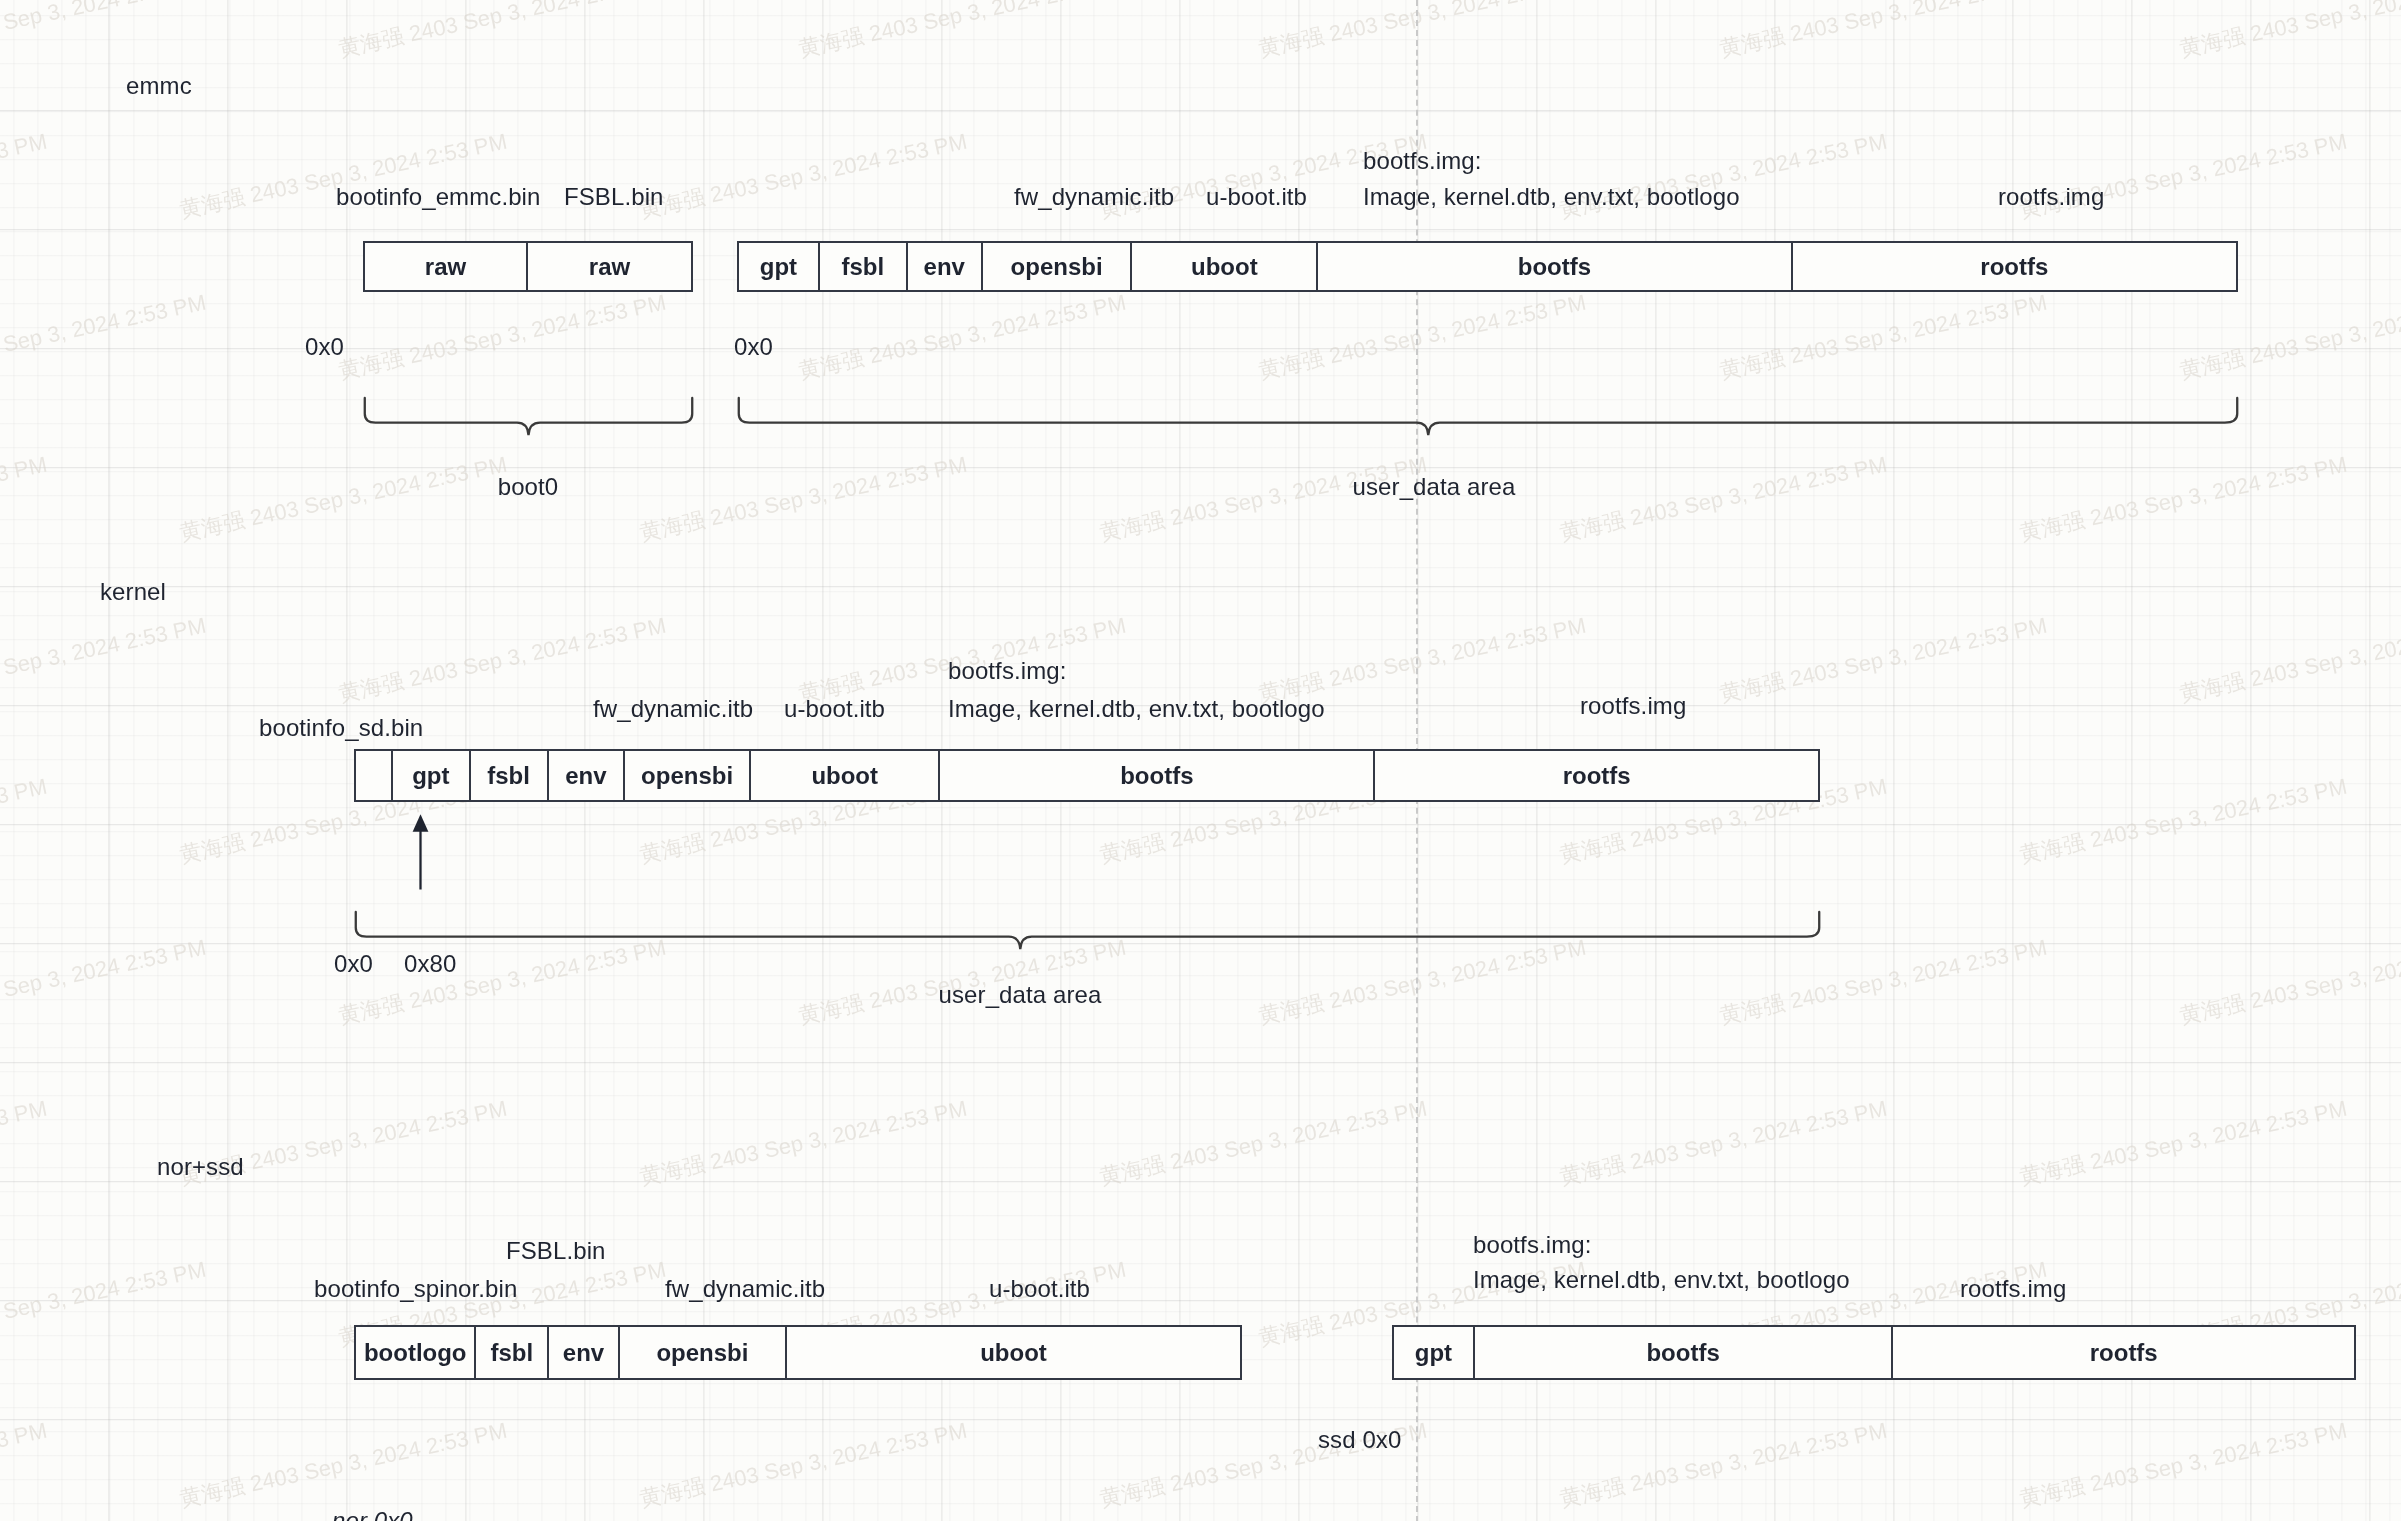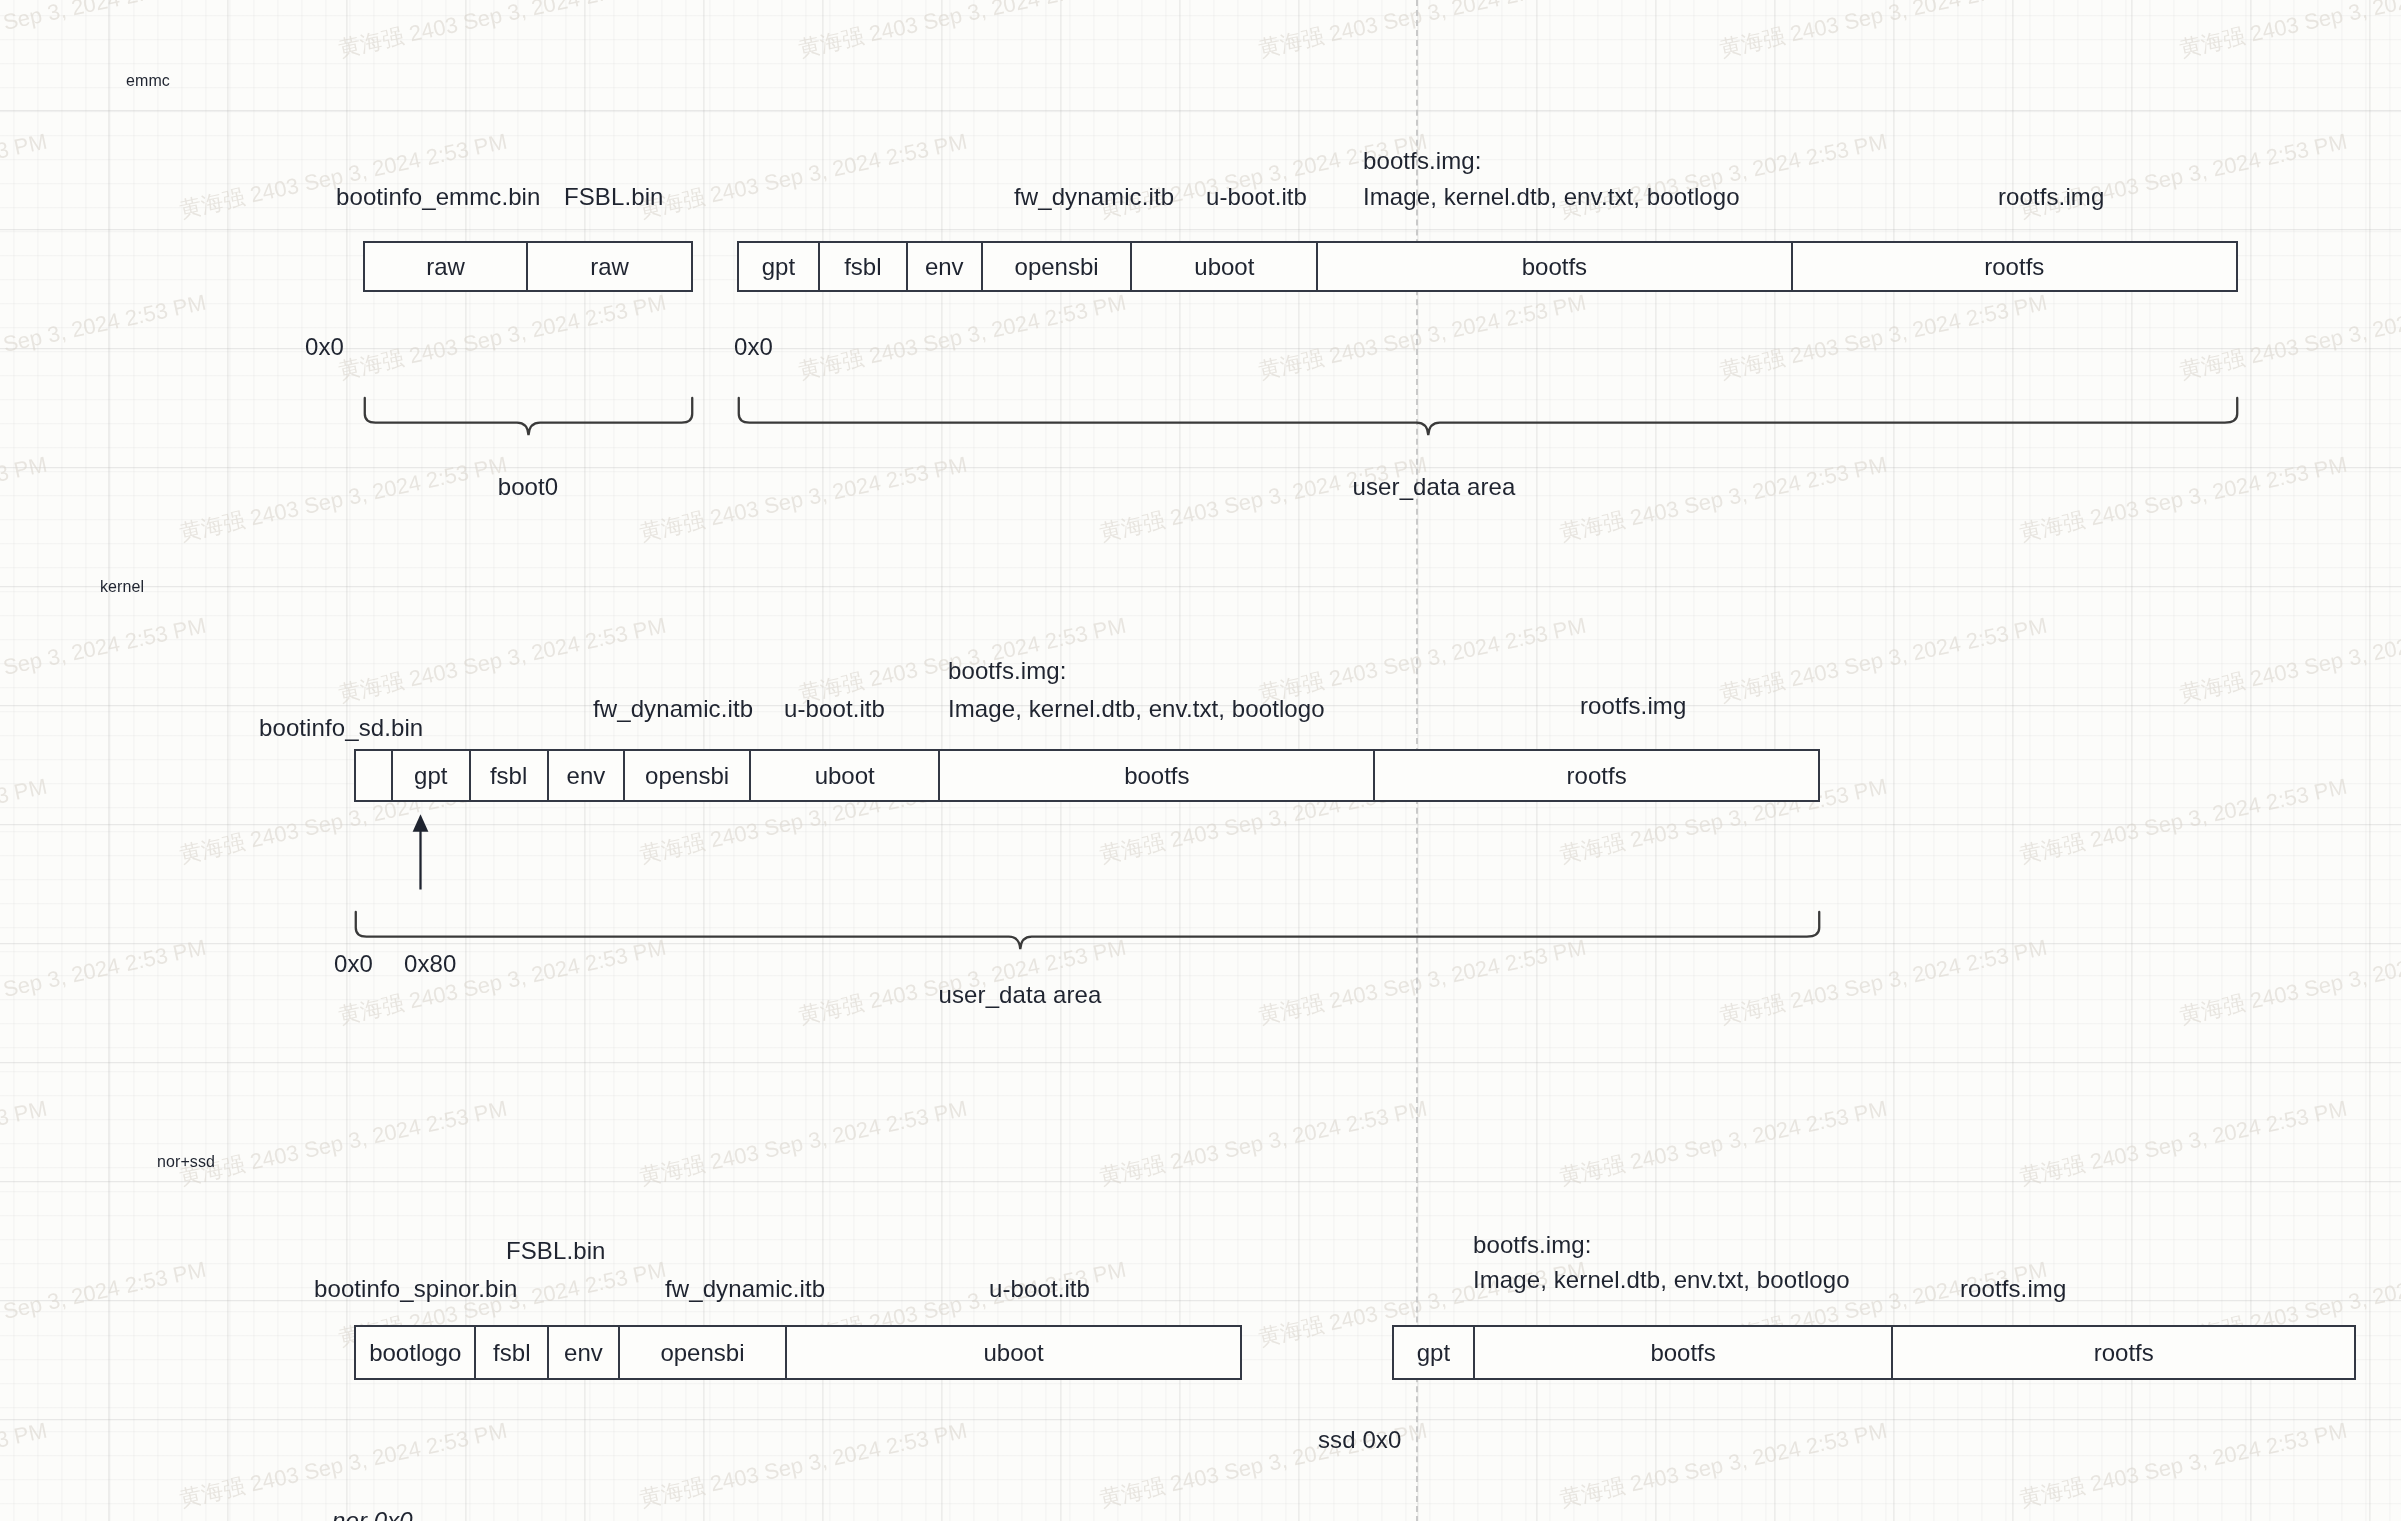--- a/index.html
+++ b/index.html
@@ -31,29 +31,30 @@
   
   .lbl{
     position:absolute;
     color:#1f2430;
     font-size:24px;
     line-height:1.28;
     white-space:pre;
     letter-spacing:0.1px;
   }
   .lbl.c{transform:translateX(-50%);text-align:left;}
-  .sec{font-size:16px;color:#1f2430;}
+  .sec{font-size:24px;color:#1f2430;}
 
   
   .bar{
     position:absolute;
     display:flex;
     box-sizing:border-box;
     border:2.1px solid #333844;
     background:#fdfdfb;
+    font-weight:bold;
   }
   .cell{
     box-sizing:border-box;
     display:flex;align-items:center;justify-content:center;
     font-size:24px;color:#1f2430;
     border-right:2.1px solid #333844;
     background:#fdfdfb;
     white-space:nowrap;
   }
   .cell:last-child{border-right:none;}

